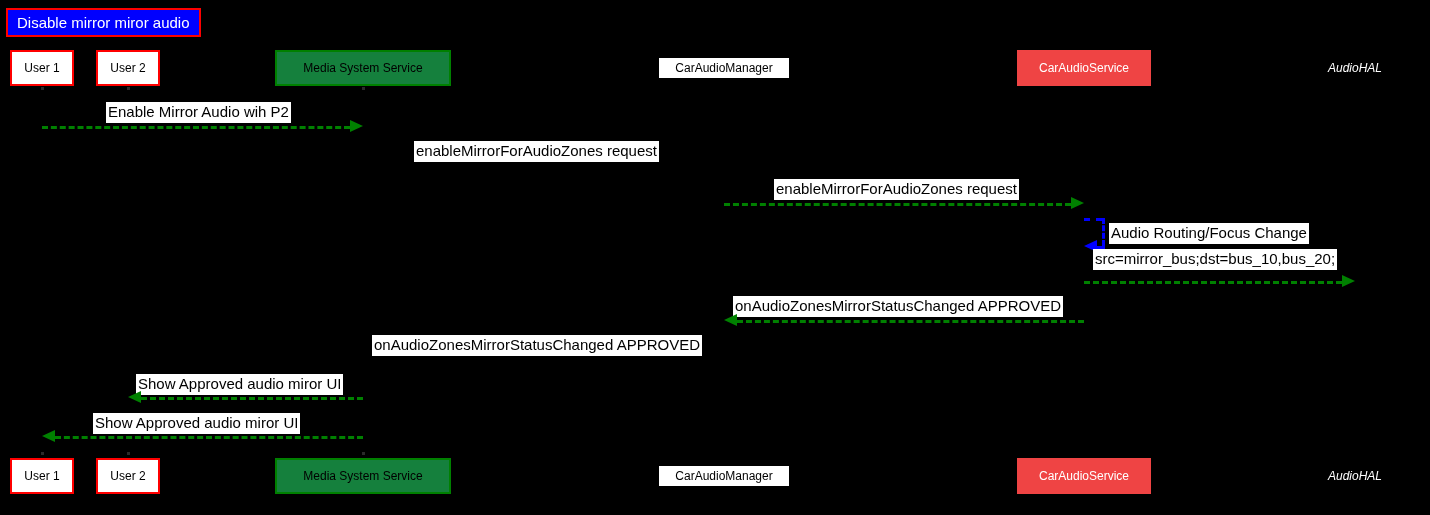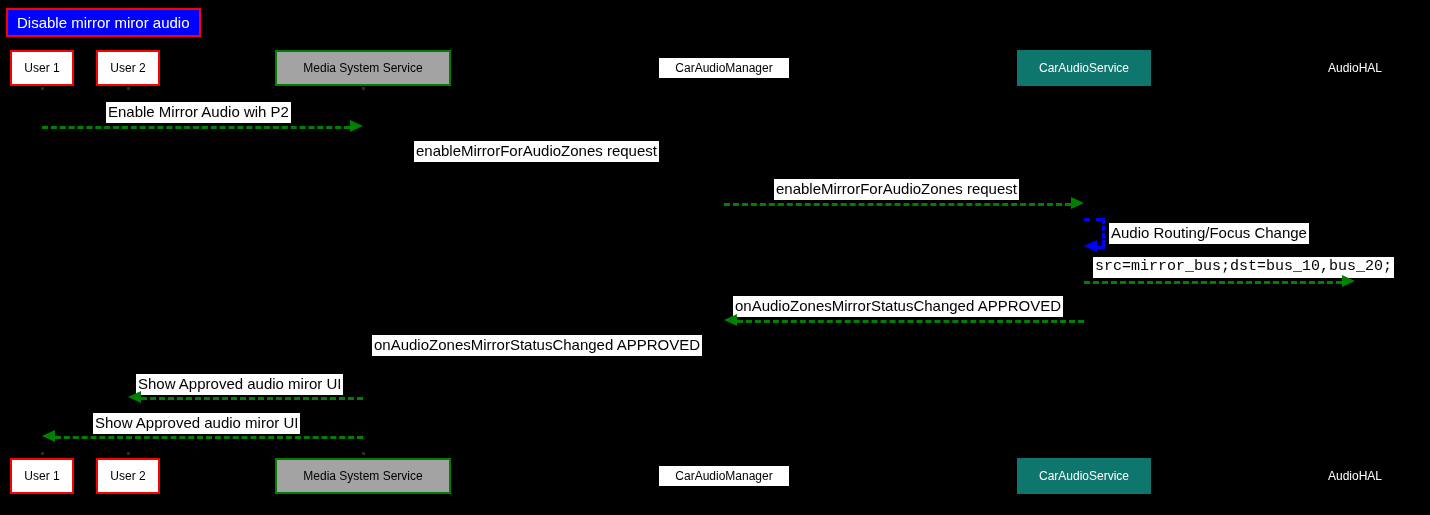--- a/index.html
+++ b/index.html
@@ -43,39 +43,40 @@
     justify-content: center;
     font-size: 12px;
     white-space: nowrap;
   }
   .part-red {
     background: #ffffff;
     border: 2px solid #ff0000;
     color: #000000;
   }
   .part-green {
-    background: #a3a3a3;
+    background: #15803d;
     border: 2px solid #008000;
     color: #000000;
   }
   .part-plainwhite {
     background: #ffffff;
     border: none;
     color: #000000;
     height: 20px;
   }
   .part-blue {
-    background: #0f766e;
+    background: #ef4444;
     border: none;
     color: #ffffff;
   }
   .part-bare {
     background: transparent;
     border: none;
     color: #ffffff;
+    font-style: italic;
   }
   
   .lifeline {
     position: absolute;
     width: 2px;
     background: #000000;
   }
   .lifeline-dot {
     position: absolute;
     width: 3px;
@@ -189,21 +190,21 @@
   <div class="msg-label" style="left:774px; top:179px;">enableMirrorForAudioZones request</div>
   <div class="msg-line" style="left:724px; top:203px; width:347px;"></div>
   <div class="arrowhead right" style="left:1071px; top:197px;"></div>
 
   <div class="self-top" style="left:1084px; top:218px; width:18px;"></div>
   <div class="self-right" style="left:1102px; top:218px; height:28px;"></div>
   <div class="self-bottom" style="left:1097px; top:246px; width:8px;"></div>
   <div class="arrowhead left-blue" style="left:1084px; top:240px;"></div>
   <div class="msg-label" style="left:1109px; top:223px;">Audio Routing/Focus Change</div>
 
-  <div class="msg-label" style="left:1093px; top:257px;font-family:Liberation Mono, monospace;">src=mirror_bus;dst=bus_10,bus_20;</div>
+  <div class="msg-label" style="left:1093px; top:249px;">src=mirror_bus;dst=bus_10,bus_20;</div>
   <div class="msg-line" style="left:1084px; top:281px; width:258px;"></div>
   <div class="arrowhead right" style="left:1342px; top:275px;"></div>
 
   <div class="msg-label" style="left:733px; top:296px;">onAudioZonesMirrorStatusChanged APPROVED</div>
   <div class="msg-line" style="left:737px; top:320px; width:347px;"></div>
   <div class="arrowhead left" style="left:724px; top:314px;"></div>
 
   <div class="msg-label" style="left:372px; top:335px;">onAudioZonesMirrorStatusChanged APPROVED</div>
 
   <div class="msg-label" style="left:136px; top:374px;">Show Approved audio miror UI</div>

